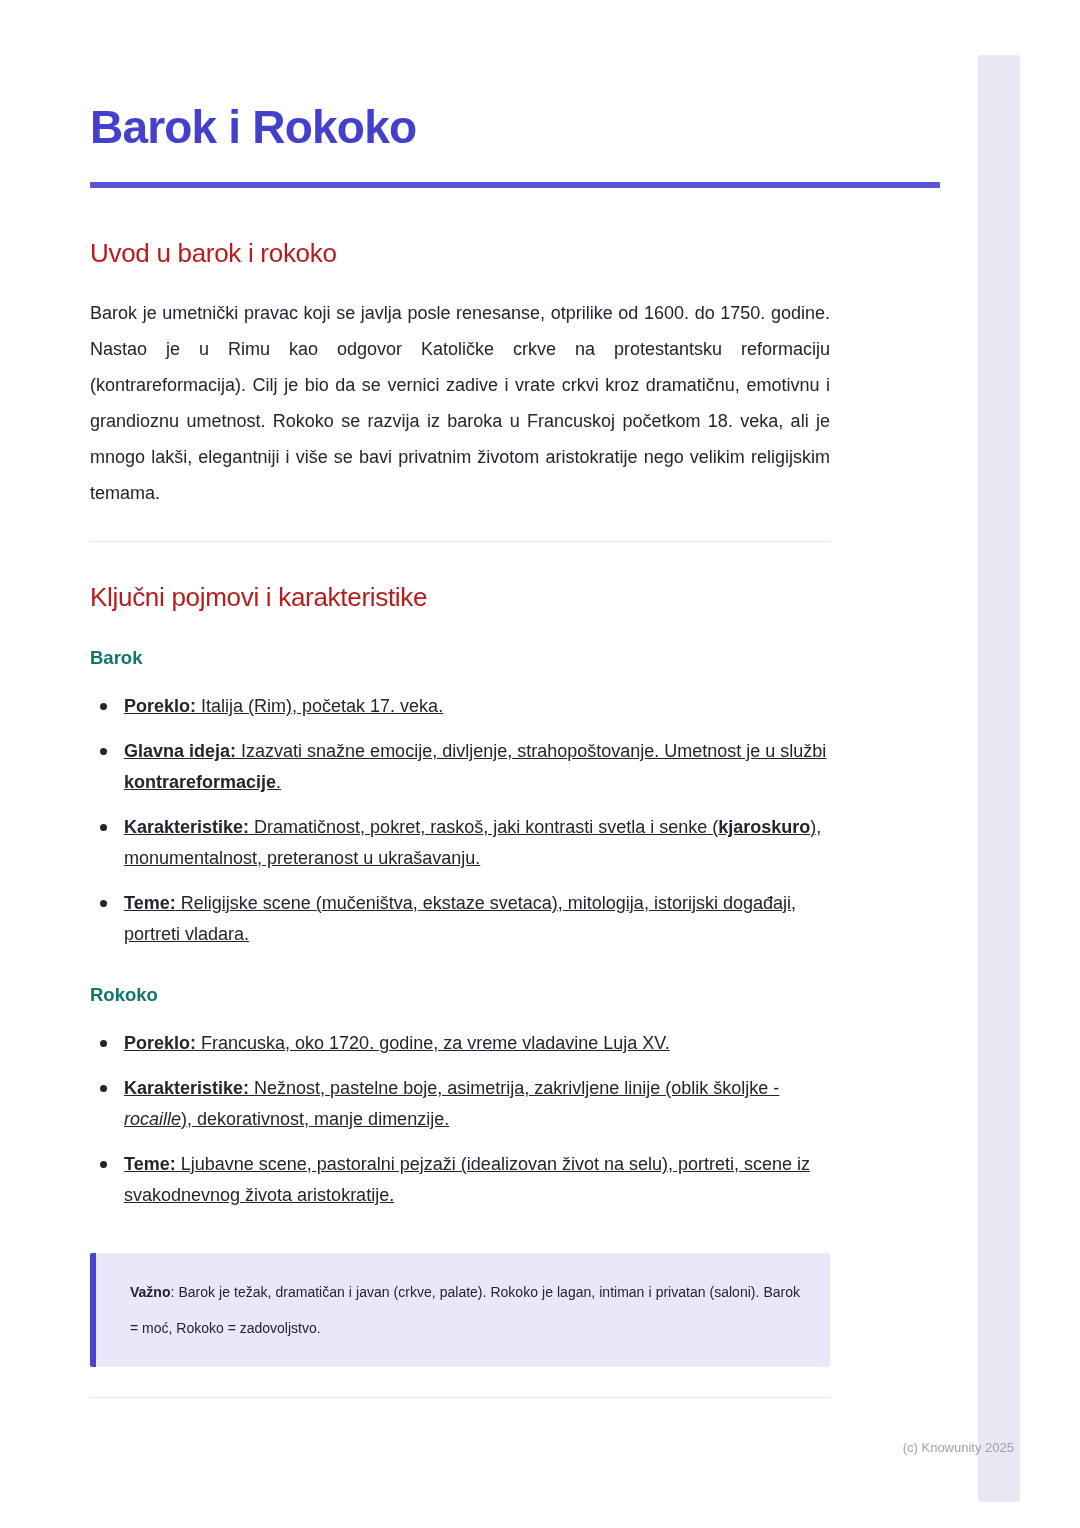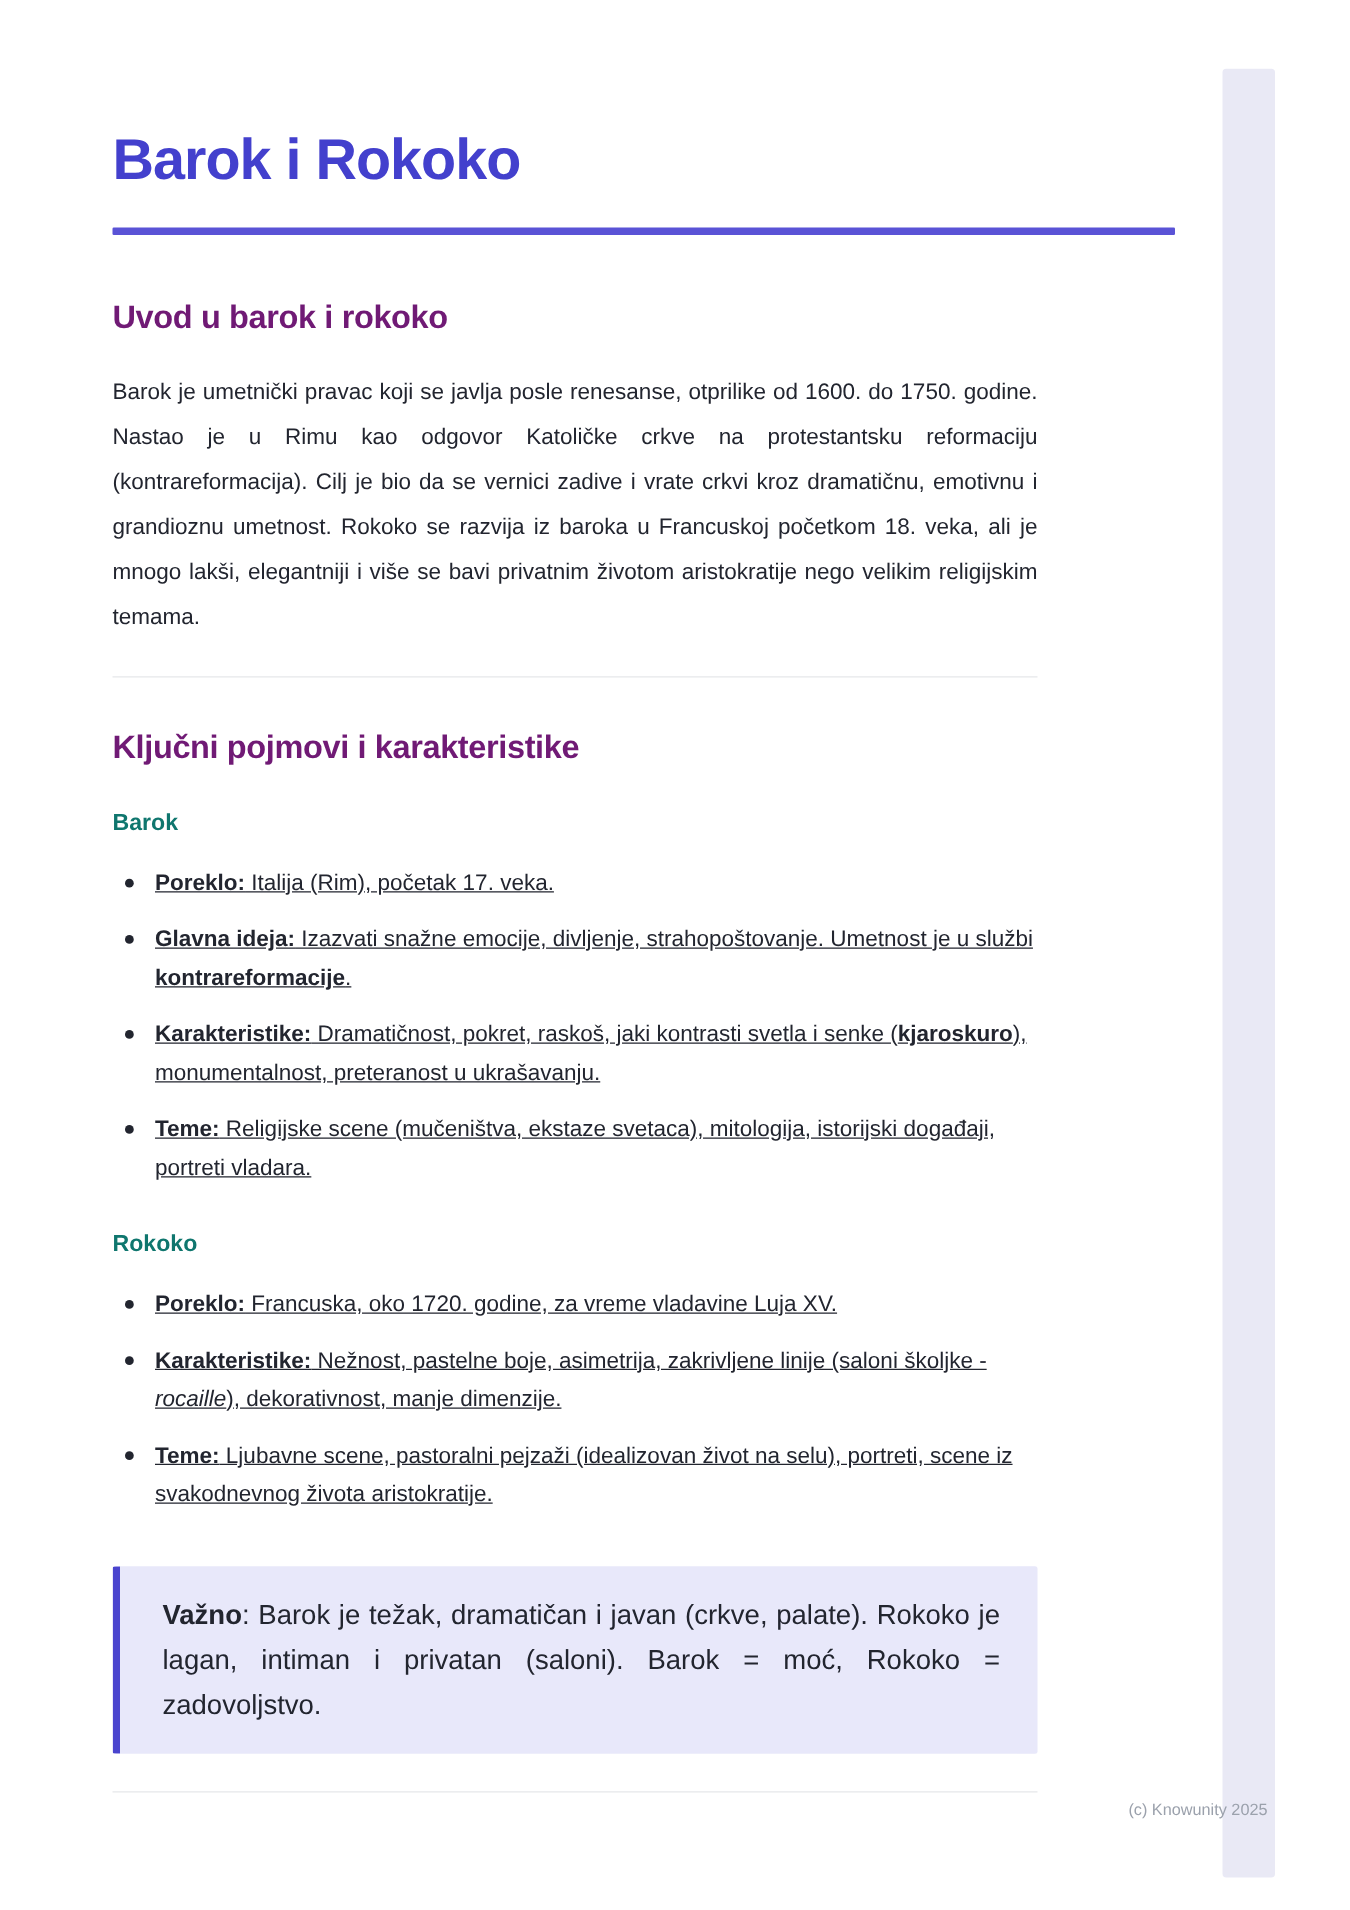--- a/index.html
+++ b/index.html
@@ -27,22 +27,22 @@
   }
   .title-rule {
     margin-top: 28px;
     width: 850px;
     height: 6px;
     background: #5a53d6;
     border-radius: 1px;
   }
   .section-heading {
     font-size: 26px;
-    font-weight: 700;
-    color: #701a75;
+    font-weight: 400;
+    color: #b91c1c;
     letter-spacing: -0.3px;
   }
   .heading-intro { margin-top: 50px; }
   .heading-key { margin-top: 40px; }
   .paragraph {
     margin-top: 26px;
     width: 740px;
     font-size: 18px;
     line-height: 36px;
     text-align: justify;
@@ -84,21 +84,21 @@
   }
   .callout {
     margin-top: 42px;
     width: 740px;
     background: #e8e8fa;
     border-left: 6px solid #4a44ce;
     border-radius: 2px;
     padding: 21px 30px 21px 34px;
   }
   .callout-text {
-    font-size: 22px;
+    font-size: 14px;
     line-height: 36px;
     text-align: justify;
   }
   .bottom-divider {
     margin-top: 30px;
     width: 740px;
     height: 1px;
     background: #e6e7ea;
   }
   .footer-credit {
@@ -145,21 +145,21 @@
       <li><span class="seg-b">Poreklo:</span><span> Italija (Rim), početak 17. veka.</span></li>
       <li><span class="seg-b">Glavna ideja:</span><span> Izazvati snažne emocije, divljenje, strahopoštovanje. Umetnost je u službi </span><span class="seg-b">kontrareformacije</span><span>.</span></li>
       <li><span class="seg-b">Karakteristike:</span><span> Dramatičnost, pokret, raskoš, jaki kontrasti svetla i senke (</span><span class="seg-b">kjaroskuro</span><span>), monumentalnost, preteranost u ukrašavanju.</span></li>
       <li><span class="seg-b">Teme:</span><span> Religijske scene (mučeništva, ekstaze svetaca), mitologija, istorijski događaji, portreti vladara.</span></li>
     </ul>
 
   <h3 class="subheading">Rokoko</h3>
 
   <ul class="bullets">
       <li><span class="seg-b">Poreklo:</span><span> Francuska, oko 1720. godine, za vreme vladavine Luja XV.</span></li>
-      <li><span class="seg-b">Karakteristike:</span><span> Nežnost, pastelne boje, asimetrija, zakrivljene linije (saloni školjke - </span><span class="seg-i">rocaille</span><span>), dekorativnost, manje dimenzije.</span></li>
+      <li><span class="seg-b">Karakteristike:</span><span> Nežnost, pastelne boje, asimetrija, zakrivljene linije (oblik školjke - </span><span class="seg-i">rocaille</span><span>), dekorativnost, manje dimenzije.</span></li>
       <li><span class="seg-b">Teme:</span><span> Ljubavne scene, pastoralni pejzaži (idealizovan život na selu), portreti, scene iz svakodnevnog života aristokratije.</span></li>
     </ul>
 
   <div class="callout">
     <p class="callout-text"><span class="seg-b">Važno</span><span>: Barok je težak, dramatičan i javan (crkve, palate). Rokoko je lagan, intiman i privatan (saloni). Barok = moć, Rokoko = zadovoljstvo.</span></p>
   </div>
 
   <div class="bottom-divider"></div>
 
 </div>

